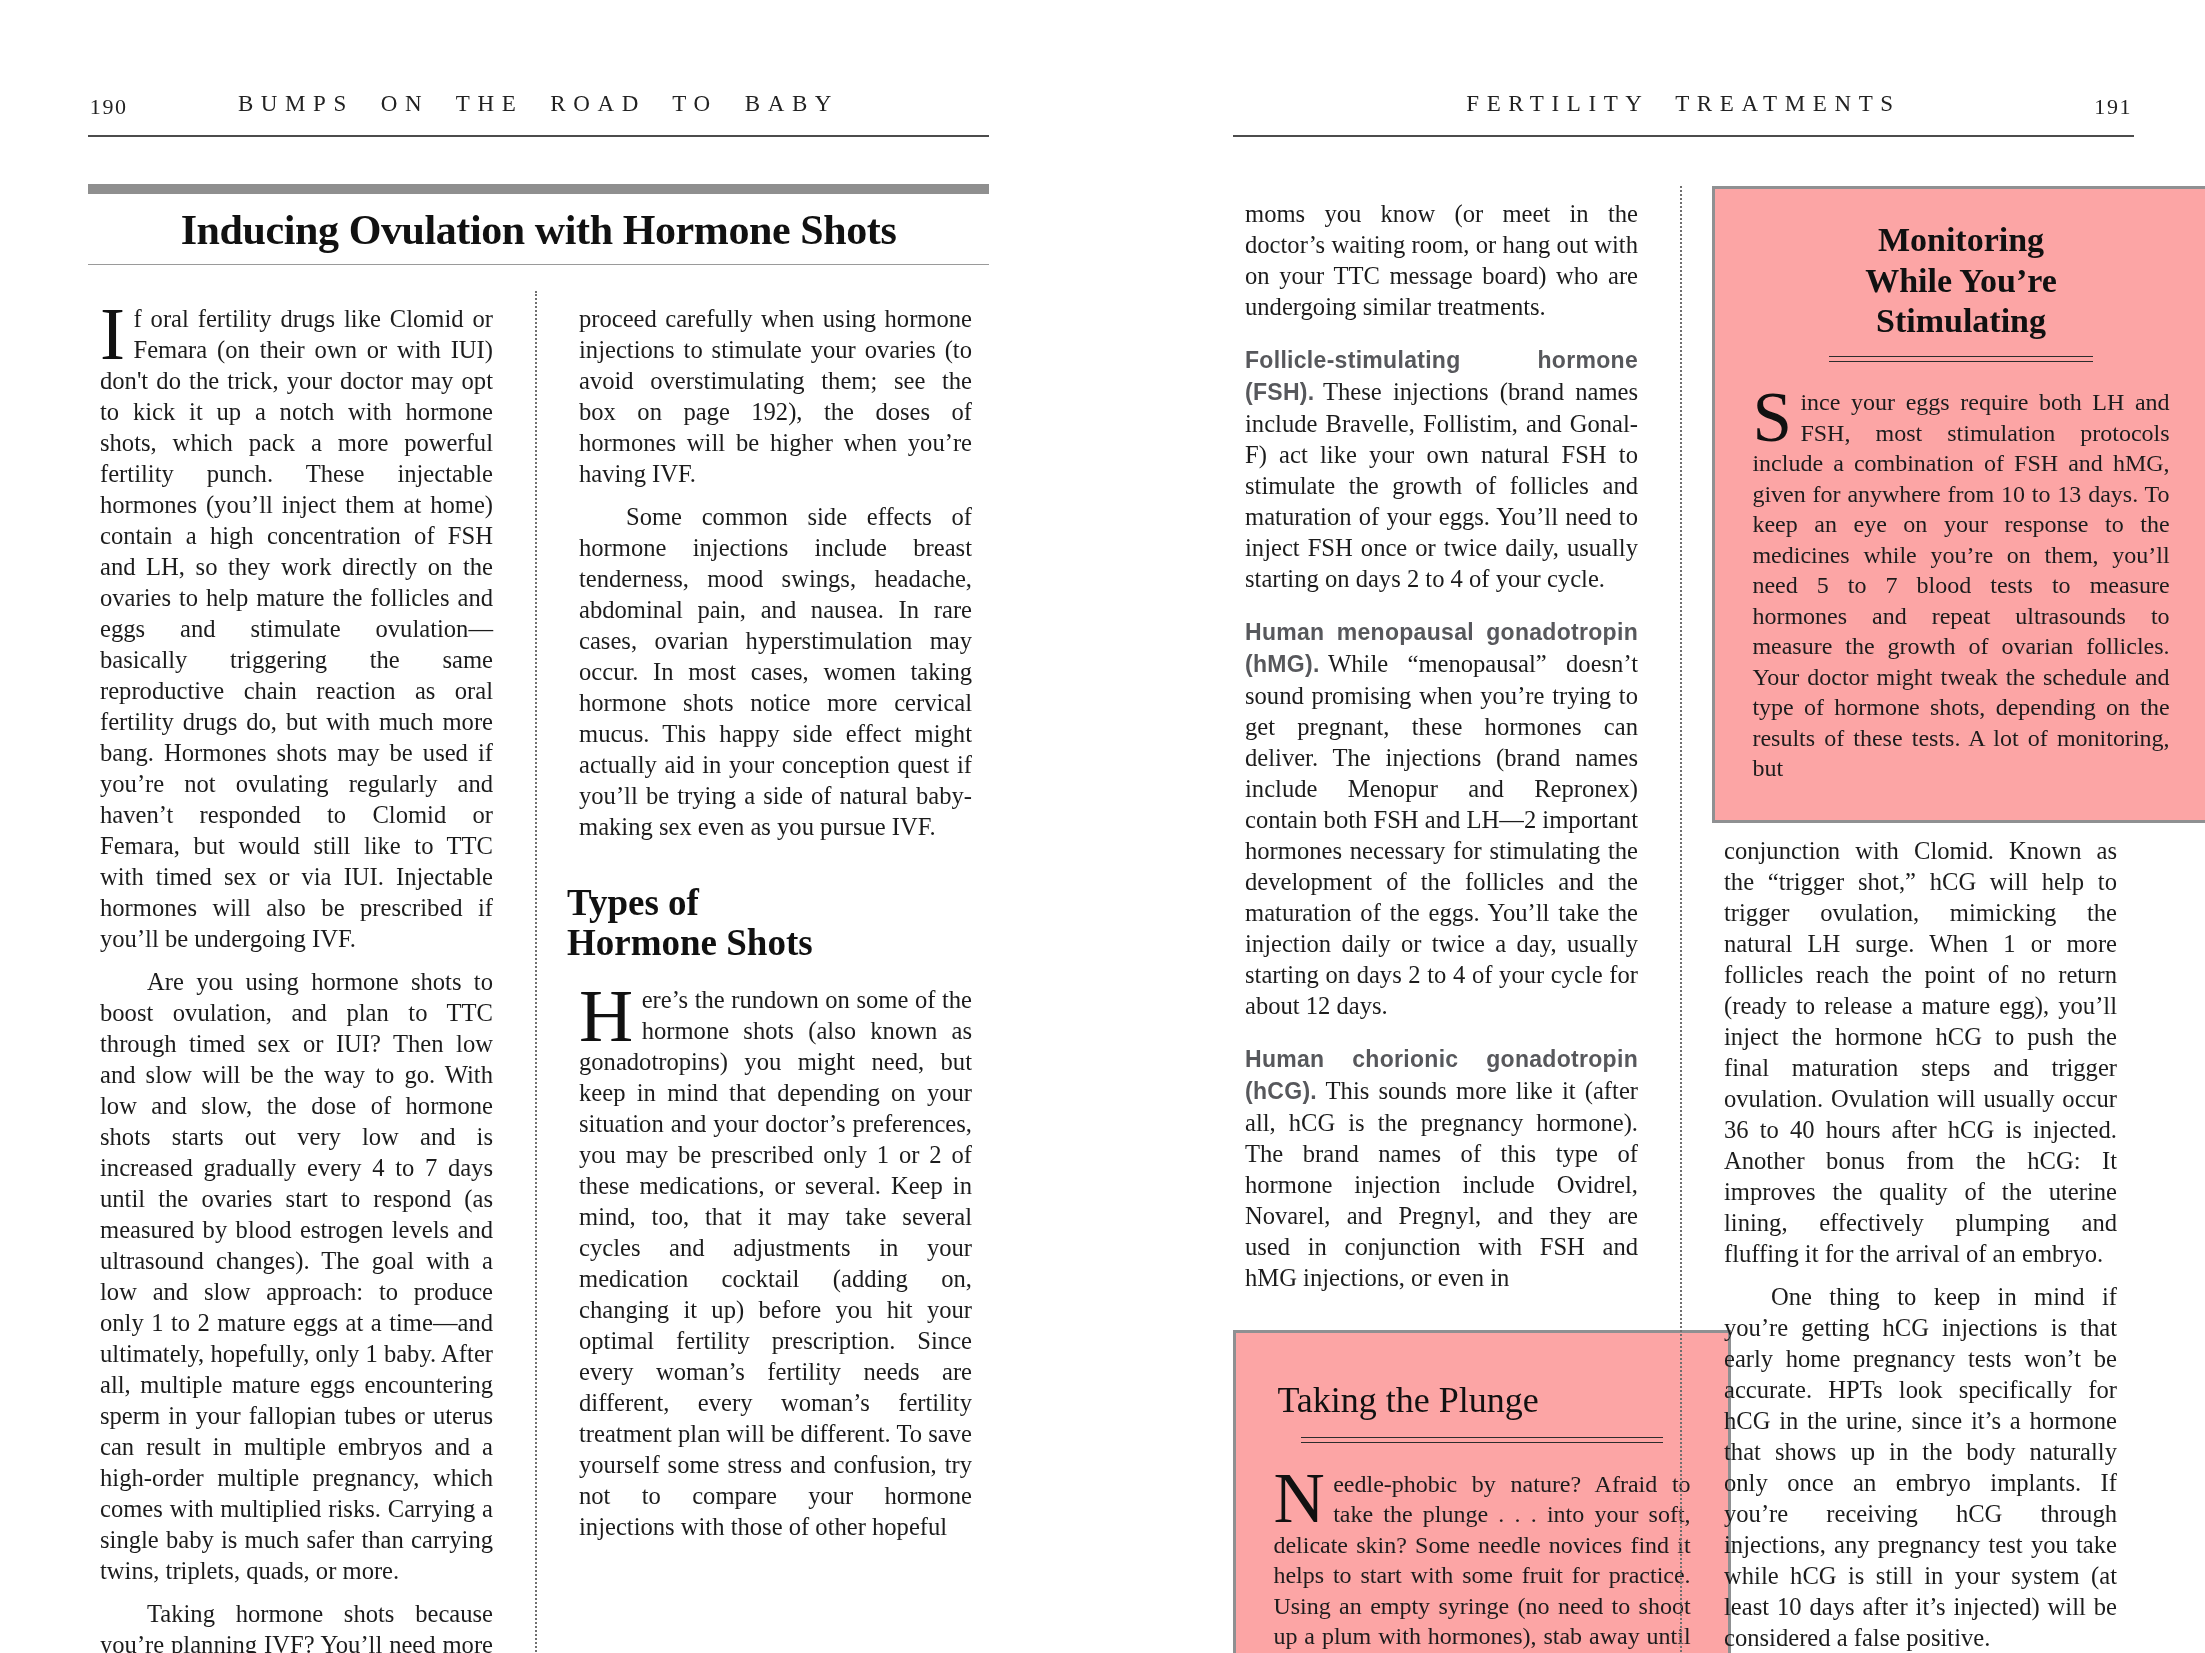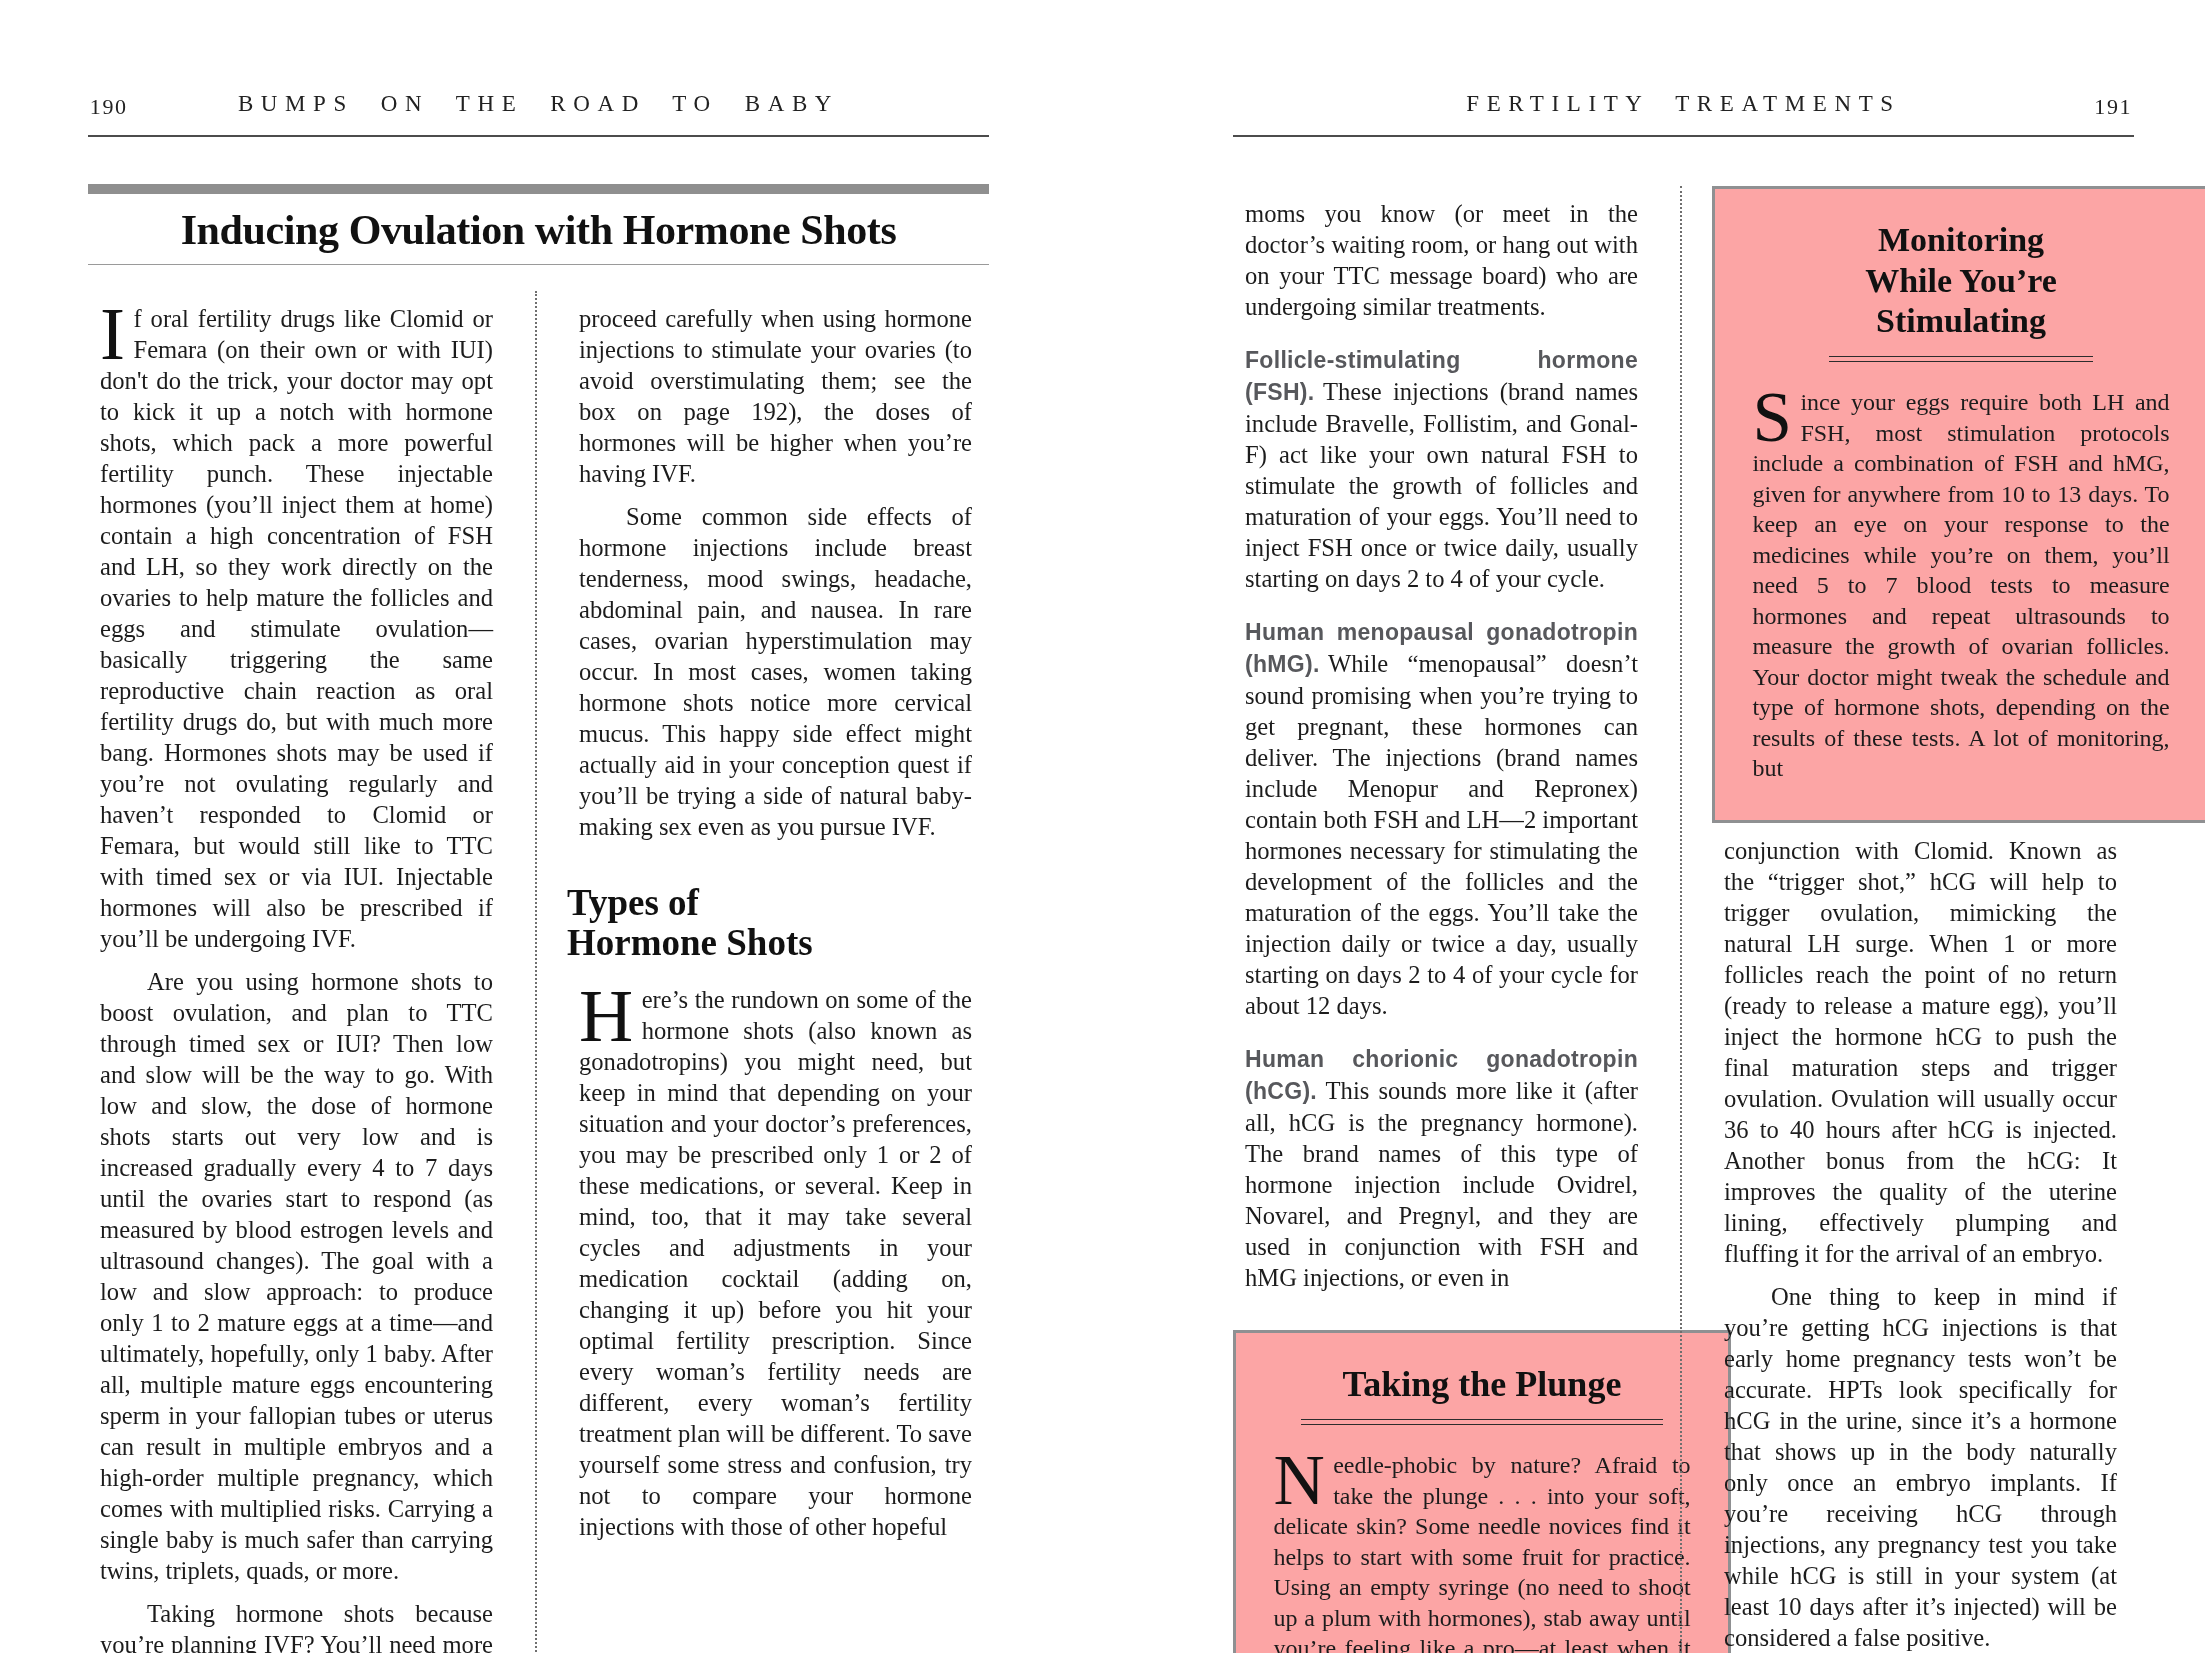--- a/index.html
+++ b/index.html
@@ -56,21 +56,21 @@
     margin:41px 0 22px 0;font-size:37px;line-height:1.08;font-weight:700;color:#111;
   }
   h2.section-heading span{display:block;}
 
   .box{
     border:3.4px solid #8f9092;background:#fca5a5;padding:30.5px 25.4px 24px 25.4px;
     box-sizing:border-box;width:498px;
   }
   .box-plunge{margin-top:37px;}
   .box-title{
-    text-align:center;font-size:36px;font-weight:700;color:#111;line-height:1.15;margin:0;
+    text-align:left;font-size:36px;font-weight:400;color:#111;line-height:1.15;margin:16px;
   }
   .box-title-multi div{text-align:center;font-size:34px;font-weight:700;line-height:1.2;color:#111;}
   .double-rule{
     height:4.2px;border-top:1.7px solid #2c2c2c;border-bottom:1.7px solid #2c2c2c;
     margin:13.6px auto 25.4px auto;
   }
   .rule-plunge{width:82%;}
   .rule-monitor{width:60%;}
   .box p.body-p{font-size:24px;line-height:30.5px;}
   .box .dc{font-size:71px;line-height:53px;}

